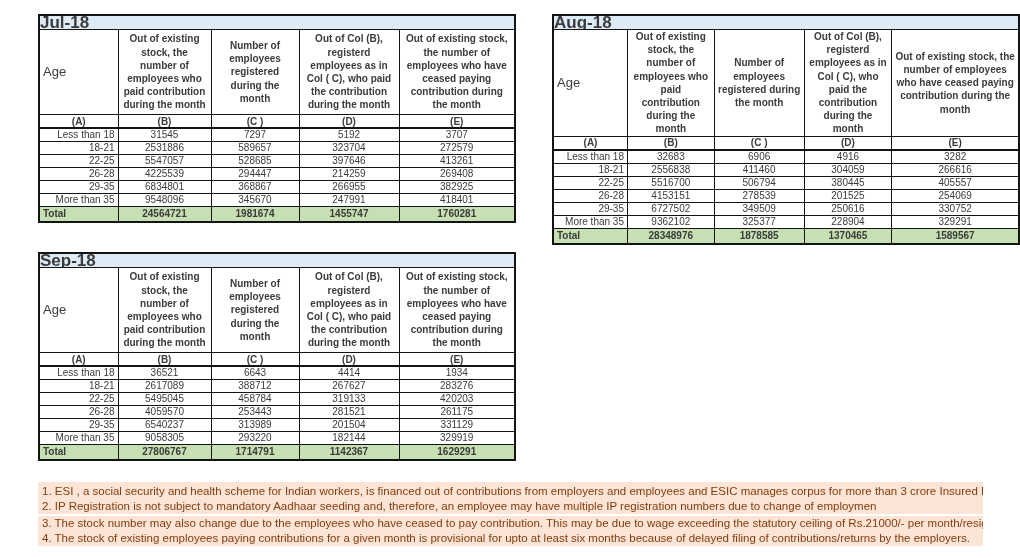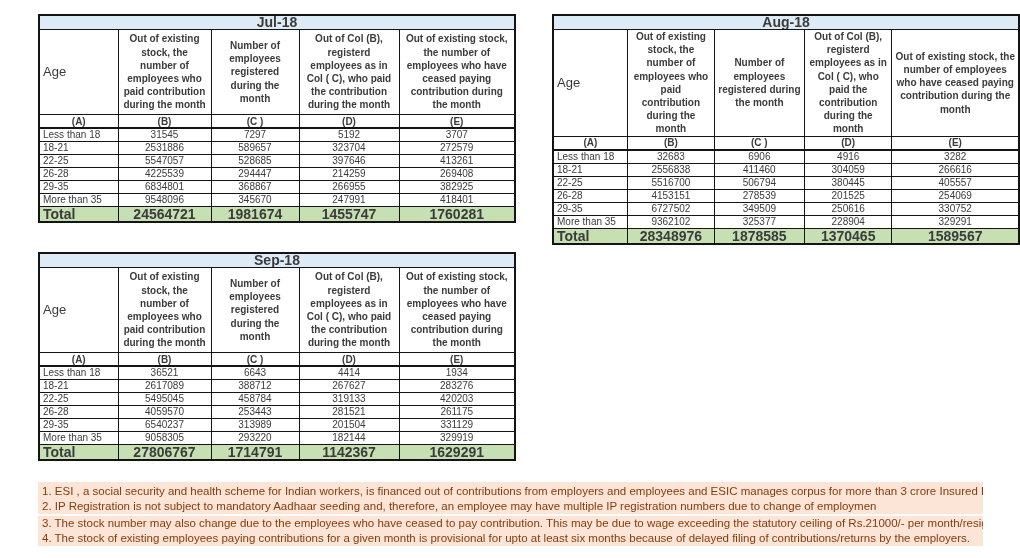--- a/index.html
+++ b/index.html
@@ -18,39 +18,39 @@
   
   .t-std col.ca { width:79px; }  .t-std col.cb { width:93px; }
   .t-std col.cc { width:88px; }  .t-std col.cd { width:100px; }
   .t-std col.ce { width:116px; }
   
   .t-aug col.ca { width:75px; }  .t-aug col.cb { width:88px; }
   .t-aug col.cc { width:92px; }  .t-aug col.cd { width:89px; }
   .t-aug col.ce { width:131px; }
 
   .month-title {
-    background:#DDEBF7; font-weight:bold; font-size:14px; height:13px;
-    text-align:center; padding:0; line-height:13px;
+    background:#DDEBF7; font-weight:bold; font-size:17px; height:13px;
+    text-align:left; padding:0; line-height:13px;
   }
   .col-heads th {
     height:84px; font-weight:bold; font-size:10px; line-height:1.32;
     text-align:center; vertical-align:middle; background:#ffffff;
   }
   .col-heads th.age-head { text-align:left; font-weight:normal; font-size:13px; }
   .letters th {
     font-weight:bold; font-size:10px; height:12px; text-align:center;
     border-bottom:2px solid #141414; padding:0;
   }
   tbody td {
     font-size:10px; height:12px; text-align:center; line-height:12px;
     background:#ffffff; white-space:nowrap;
   }
-  tbody td.age-cell { text-align:left; }
+  tbody td.age-cell { text-align:right; }
   .total-row td {
-    background:#C6E0B4; font-weight:bold; font-size:14px; height:14px;
+    background:#C6E0B4; font-weight:bold; font-size:10px; height:14px;
     text-align:center; line-height:14px;
   }
   .total-row td.age-cell { text-align:left; }
 
   .notes { position:absolute; left:38px; top:482px; width:945px; }
   .note-line {
     background:#FCE4D6; color:#843C0C; font-size:11.5px; line-height:15px;
     padding:0 4px; white-space:nowrap; overflow:hidden;
   }
   .note-line.first { padding-top:2px; }

